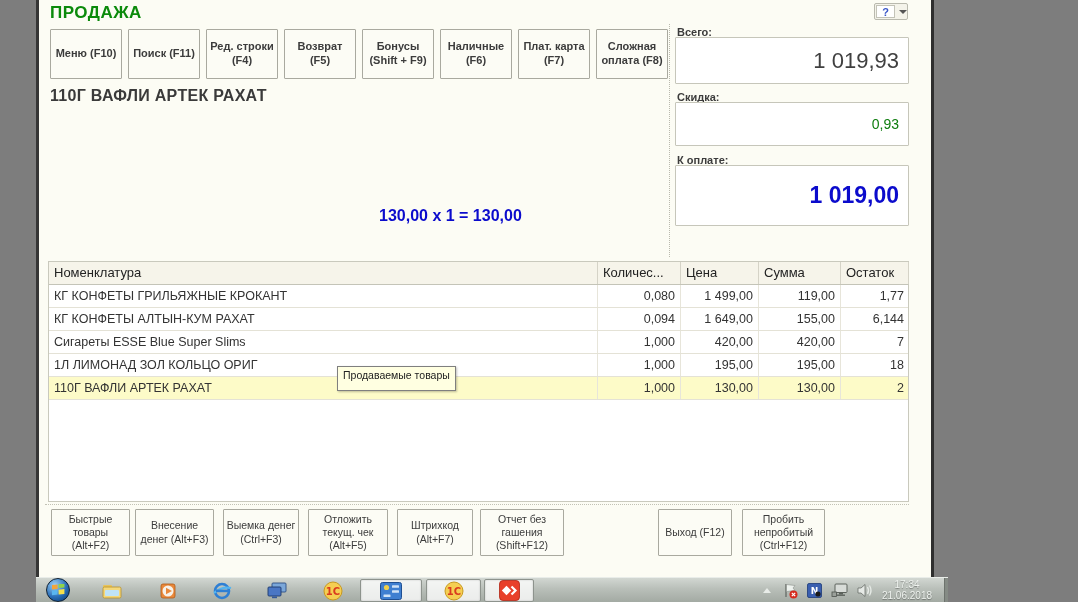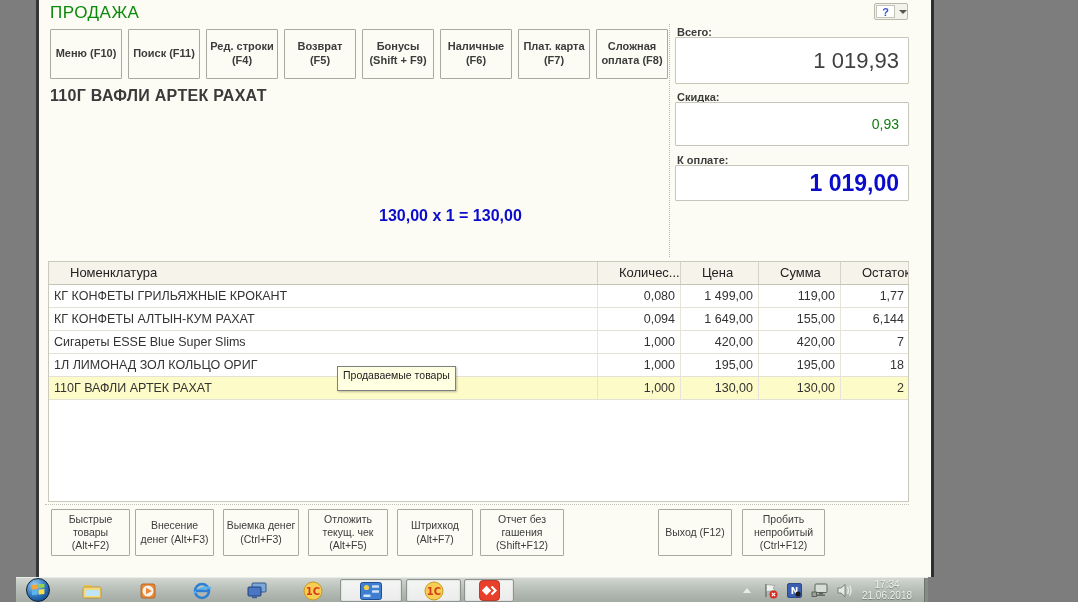--- a/index.html
+++ b/index.html
@@ -4,21 +4,21 @@
 <style>
   * { margin:0; padding:0; box-sizing:border-box; }
   html,body { width:1078px; height:602px; overflow:hidden; }
   body { background:#7d7d7d; font-family:"Liberation Sans","DejaVu Sans",sans-serif; position:relative; }
 
   
   .app {
     position:absolute; left:36px; top:0; width:898px; height:577px;
     background:#fcfcf4; border-left:3px solid #353535; border-right:3px solid #2e2e2e;
   }
-  .app-title { position:absolute; left:11px; top:3px; font-size:17px; font-weight:normal; color:#0b8a0b; letter-spacing:.5px; }
+  .app-title { position:absolute; left:11px; top:3px; font-size:17px; font-weight:bold; color:#0b8a0b; letter-spacing:.5px; }
 
   .help-btn {
     position:absolute; left:835px; top:3px; width:34px; height:17px;
     background:#f4f3ea; border:1px solid #b9b9ae; border-radius:2px;
     display:flex; align-items:center;
   }
   .help-q { width:20px; height:13px; margin-left:1px; background:#fff; border:1px solid #c3c3b8; text-align:center; font-size:11px; font-weight:bold; color:#3a56c8; line-height:12px; }
   .help-arrow { width:0; height:0; margin-left:4px; border-left:4px solid transparent; border-right:4px solid transparent; border-top:4px solid #555; }
 
   .tbtn {
@@ -50,34 +50,34 @@
   .val-total { font-size:22px; color:#404040; }
   .val-discount { font-size:14px; color:#0e7d0e; }
   .val-due { font-size:23px; font-weight:bold; color:#0b0bcc; }
 
   
   .goods { position:absolute; left:9px; top:261px; width:861px; height:241px; background:#fff; border:1px solid #c9c9bd; }
   .grow { display:grid; grid-template-columns:549px 83px 78px 82px 68px; height:23px; }
   .grow.header { background:#f6f4ea; border-bottom:1px solid #c4c4b8; height:23px; }
   .gcell { font-size:12.5px; color:#333; padding:0 5px; line-height:22px; white-space:nowrap; overflow:hidden; border-right:1px solid #e7e5da; }
   .grow .gcell:last-child { border-right:none; }
-  .grow.header .gcell { font-size:13px; color:#222; border-right:1px solid #d5d3c7;margin-left:16px; }
+  .grow.header .gcell { font-size:13px; color:#222; border-right:1px solid #d5d3c7; }
   .grow.body { border-bottom:1px solid #e4e2d6; }
   .gcell.num { text-align:right; }
   .grow.hl { background:#fdfbc8; }
 
   .tooltip {
     position:absolute; left:298px; top:366px; padding:2px 5px 9px;
     background:#ffffe1; border:1px solid #7f7f7f; box-shadow:1px 1px 2px rgba(0,0,0,.25);
     font-size:10.5px; color:#222; white-space:nowrap;
   }
 
   
   .taskbar {
-    position:absolute; left:16px; top:577px; width:912px; height:25px;
+    position:absolute; left:36px; top:577px; width:912px; height:25px;
     background:linear-gradient(#d2d7d2,#b9bfb9 45%,#a3aaa3);
     border-top:1px solid #e9ede9;
   }
   .tb-item { position:absolute; top:0; height:25px; display:flex; align-items:center; justify-content:center; }
   .orb {
     position:absolute; left:10px; top:0; width:24px; height:24px; border-radius:50%;
     background:radial-gradient(circle at 35% 28%, #9ed1f5, #2a6fb8 55%, #0b3a72 95%);
     border:1px solid #123; display:flex; align-items:center; justify-content:center;
   }
   .tb-appbtn {
@@ -117,21 +117,21 @@
 
   <div class="panel-label" style="top:26px">Всего:</div>
   <div class="panel-field" style="top:37px; height:47px">
     <span class="val-total">1 019,93</span>
   </div>
   <div class="panel-label" style="top:91px">Скидка:</div>
   <div class="panel-field" style="top:102px; height:44px">
     <span class="val-discount">0,93</span>
   </div>
   <div class="panel-label" style="top:154px">К оплате:</div>
-  <div class="panel-field" style="top:165px; height:36px">
+  <div class="panel-field" style="top:165px; height:61px">
     <span class="val-due">1 019,00</span>
   </div>
 
   <div class="goods">
     <div class="grow header">
       <div class="gcell">Номенклатура</div>
       <div class="gcell">Количес...</div>
       <div class="gcell">Цена</div>
       <div class="gcell">Сумма</div>
       <div class="gcell">Остаток</div>

